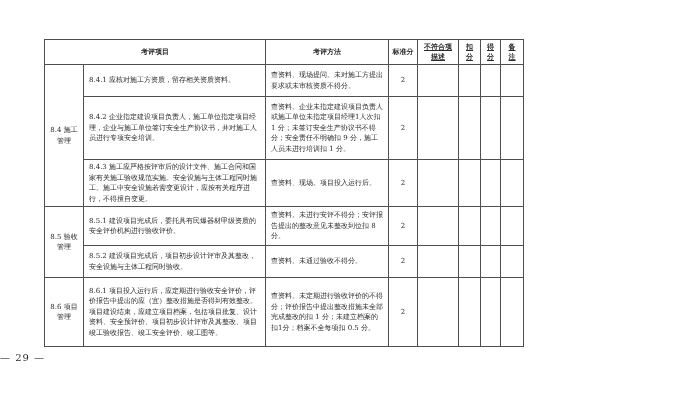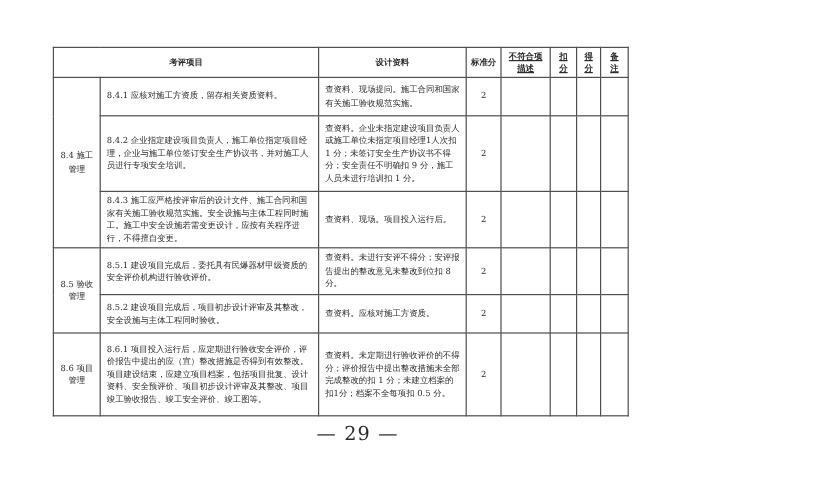--- a/index.html
+++ b/index.html
@@ -42,22 +42,21 @@
     text-align: left;
     padding: 2px 4px 2px 5px;
   }
   td.cell-center { text-align: center; padding: 1px; }
   .preline { white-space: pre-line; text-decoration: underline; }
 
   .page-number {
     position: absolute;
     left: 0; top: 352px;
     width: 596px;
-    text-align: center;
-    font-size: 16px;
+    font-size: 10px;
     color: #2b2b2b;
     letter-spacing: 1px;
   }
 </style>
 </head>
 <body>
 
 <div class="page">
 
   <table class="eval">
@@ -67,38 +66,38 @@
       <col style="width:123px">
       <col style="width:29px">
       <col style="width:41px">
       <col style="width:22px">
       <col style="width:20px">
       <col style="width:23px">
     </colgroup>
     <thead>
       <tr style="height:25px">
         <th colspan="2">考评项目</th>
-        <th>设计资料</th>
+        <th>考评方法</th>
         <th>标准分</th>
         <th class="preline">不符合项
 描述</th>
         <th class="preline">扣
 分</th>
         <th class="preline">得
 分</th>
         <th class="preline">备
 注</th>
       </tr>
     </thead>
     <tbody>
       <tr style="height:32px">
         <td class="cell-group" rowspan="3">8.4 施工
 管理</td>
         <td class="cell-item">8.4.1 应核对施工方资质，留存相关资质资料。</td>
-        <td class="cell-method">查资料、现场提问。施工合同和国家有关施工验收规范实施。</td>
+        <td class="cell-method">查资料、现场提问。未对施工方提出要求或未审核资质不得分。</td>
         <td class="cell-center">2</td>
         <td></td>
         <td></td>
         <td></td>
         <td></td>
       </tr>
       <tr style="height:63px">
         <td class="cell-item">8.4.2 企业指定建设项目负责人，施工单位指定项目经理，企业与施工单位签订安全生产协议书，并对施工人员进行专项安全培训。</td>
         <td class="cell-method">查资料。企业未指定建设项目负责人或施工单位未指定项目经理1人次扣 1 分；未签订安全生产协议书不得分；安全责任不明确扣 9 分，施工人员未进行培训扣 1 分。</td>
         <td class="cell-center">2</td>
@@ -122,21 +121,21 @@
         <td class="cell-item">8.5.1 建设项目完成后，委托具有民爆器材甲级资质的安全评价机构进行验收评价。</td>
         <td class="cell-method">查资料。未进行安评不得分；安评报告提出的整改意见未整改到位扣 8 分。</td>
         <td class="cell-center">2</td>
         <td></td>
         <td></td>
         <td></td>
         <td></td>
       </tr>
       <tr style="height:32px">
         <td class="cell-item">8.5.2 建设项目完成后，项目初步设计评审及其整改，安全设施与主体工程同时验收。</td>
-        <td class="cell-method">查资料。应核对施工方资质。</td>
+        <td class="cell-method">查资料。未通过验收不得分。</td>
         <td class="cell-center">2</td>
         <td></td>
         <td></td>
         <td></td>
         <td></td>
       </tr>
       <tr style="height:69px">
         <td class="cell-group">8.6 项目
 管理</td>
         <td class="cell-item">8.6.1 项目投入运行后，应定期进行验收安全评价，评价报告中提出的应（宜）整改措施是否得到有效整改。项目建设结束，应建立项目档案，包括项目批复、设计资料、安全预评价、项目初步设计评审及其整改、项目竣工验收报告、竣工安全评价、竣工图等。</td>

